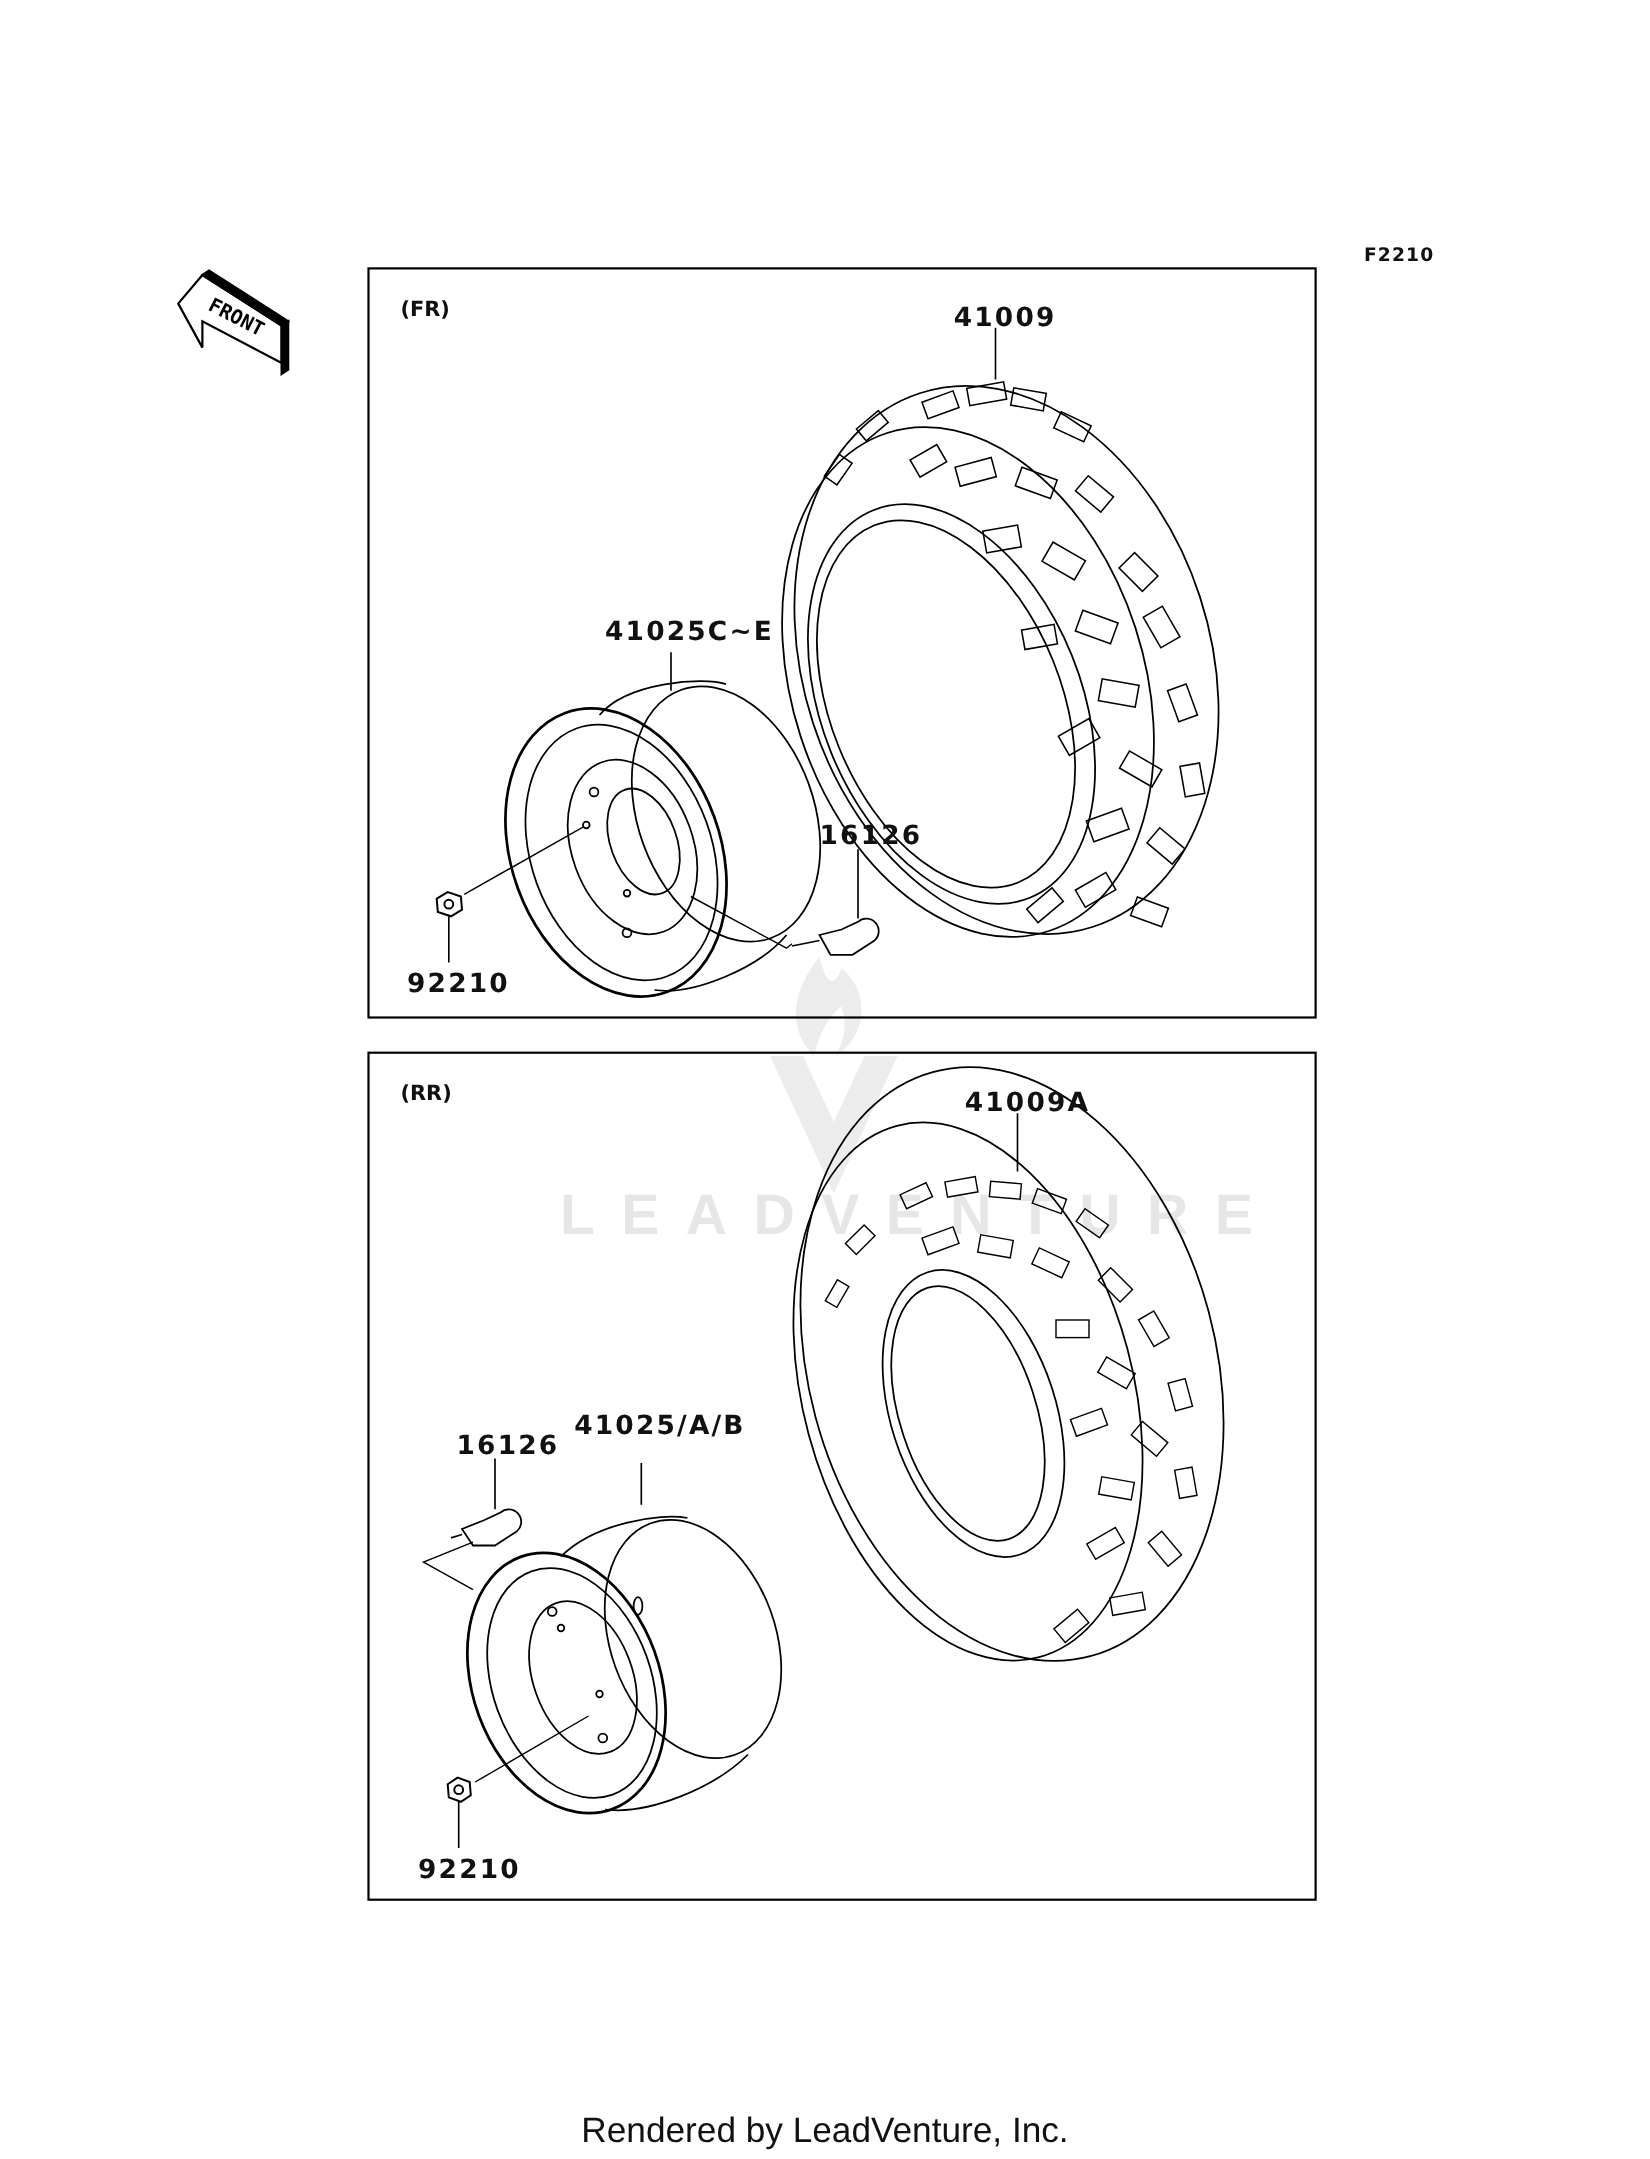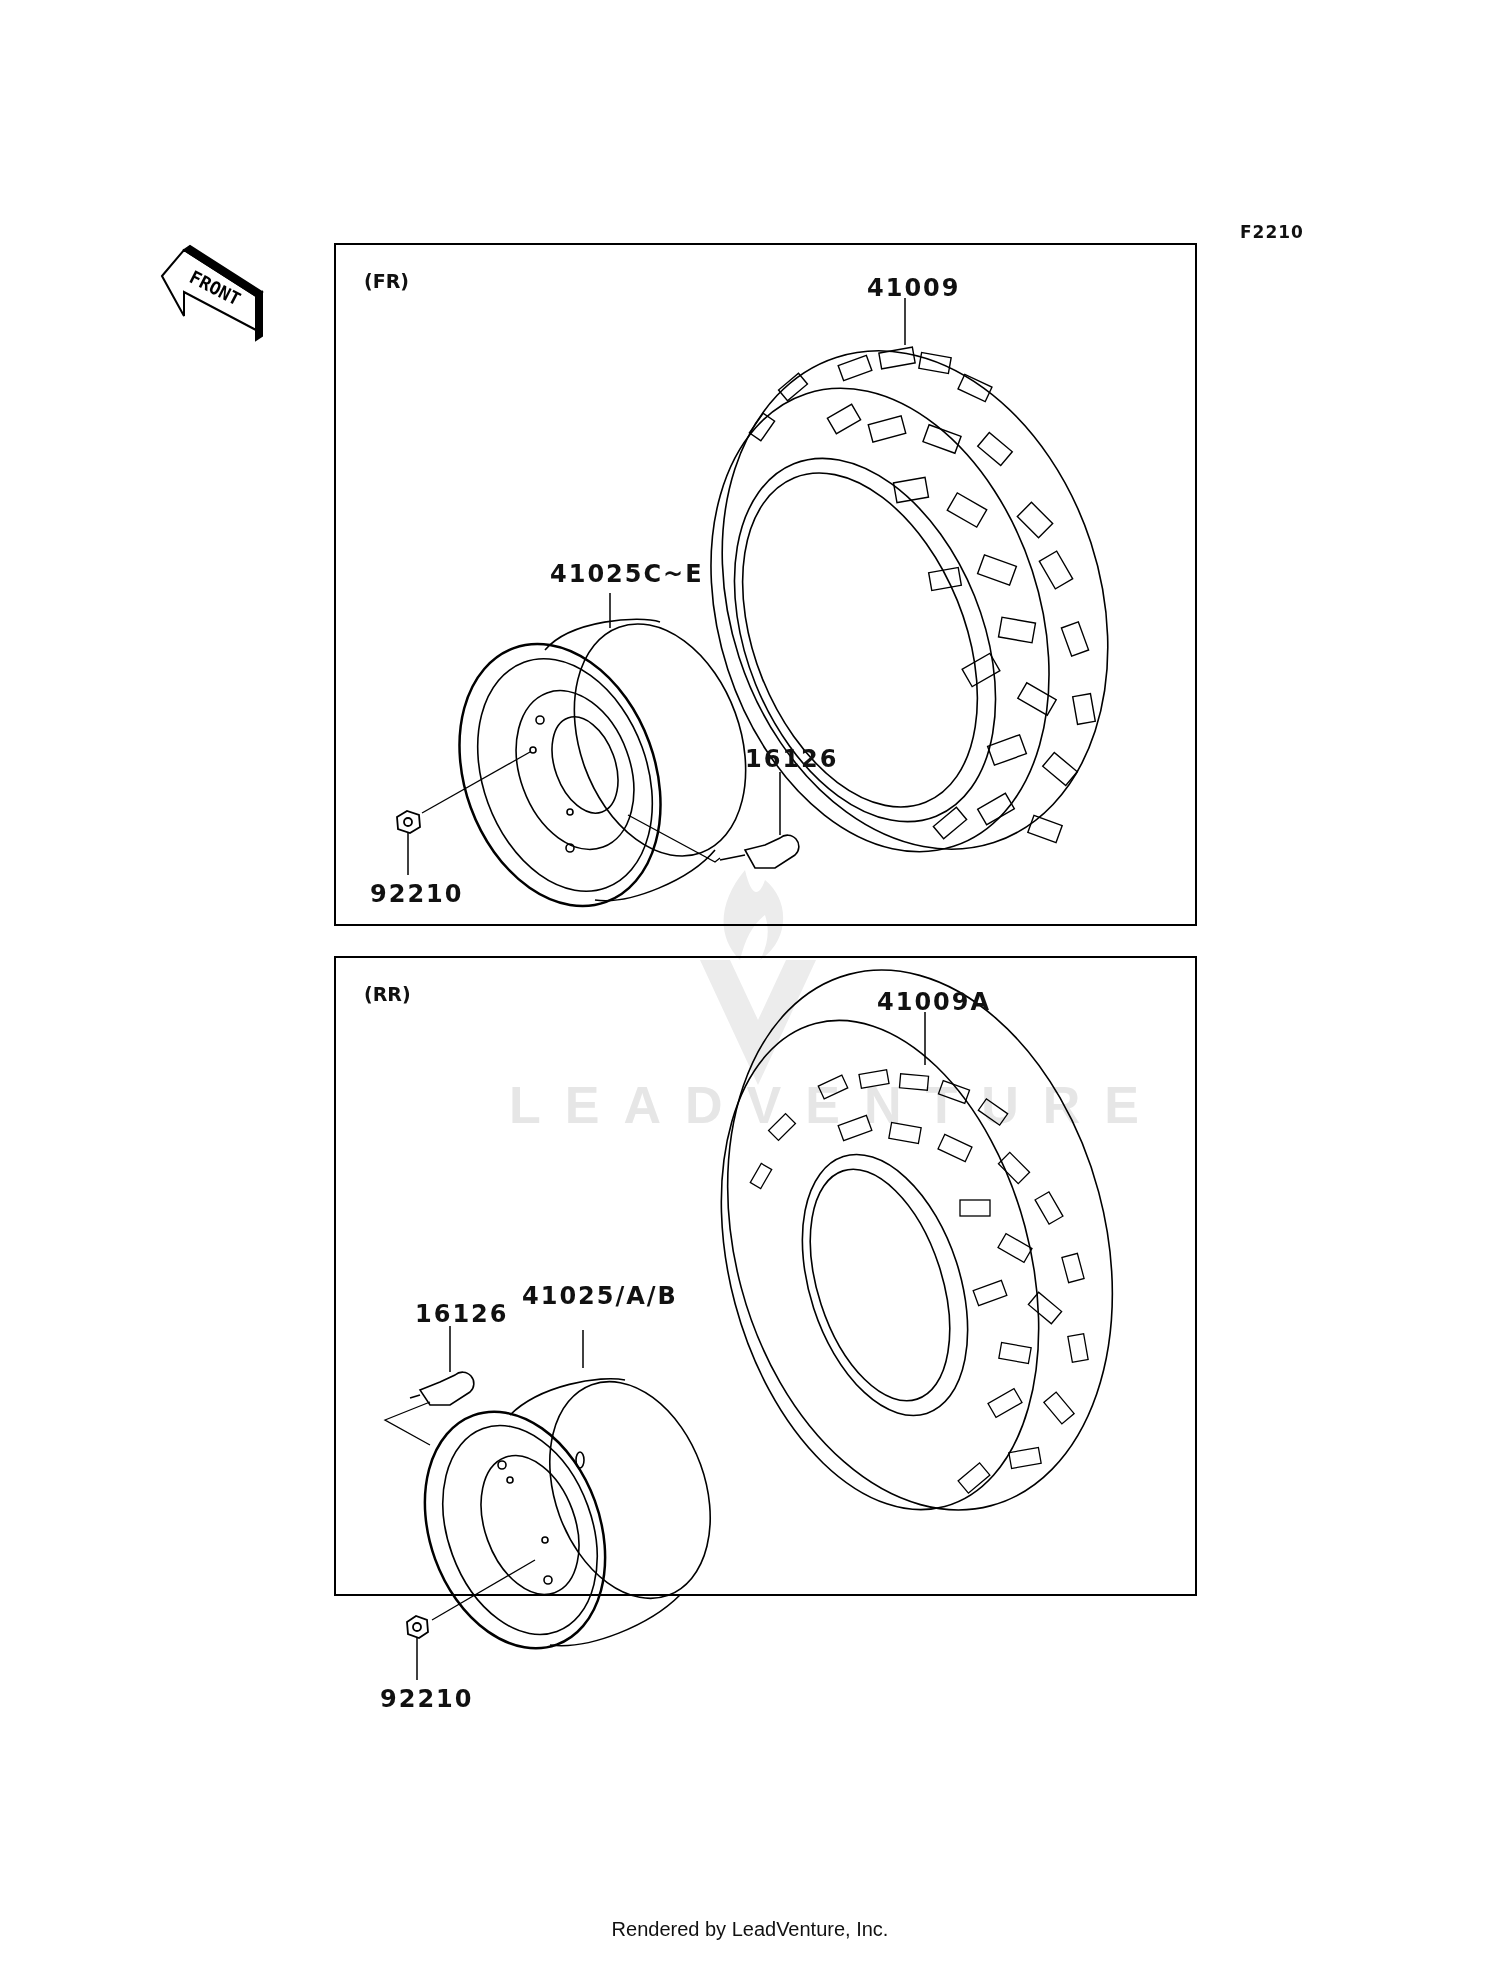--- a/index.html
+++ b/index.html
@@ -4,21 +4,21 @@
 <style>
   html, body { margin:0; padding:0; background:#ffffff; }
   body { width:1500px; height:1963px; position:relative; overflow:hidden;
          font-family:"DejaVu Sans", sans-serif; color:#111; }
   .abs { position:absolute;text-align:right; }
   .diagram-code { left:1240px; top:222px; font-size:17px; font-weight:bold; letter-spacing:1px; }
   .panel { position:absolute; border:2px solid #000000; background:transparent; box-sizing:border-box; }
   .panel-label { position:absolute; font-size:19px; font-weight:bold; }
   .part-label { position:absolute; font-size:24px; font-weight:bold; letter-spacing:2px; cursor:pointer; }
   .footer { left:0; width:1500px; top:1918px; text-align:center; font-family:"Liberation Sans", sans-serif;
-            font-size:20px; color:#111; }
+            font-size:32px; color:#111; }
   svg.art { position:absolute; left:0; top:0; }
   .wm-text { position:absolute; left:490px; top:1075px; font-size:52px; letter-spacing:24px;
              color:#e6e6e6; font-family:"Liberation Sans", sans-serif; font-weight:bold;margin-left:19px; }
 </style>
 </head>
 <body>
 
 <div class="wm-text">LEADVENTURE</div>
 
 <svg class="art" width="1500" height="1963" viewBox="0 0 1500 1963">
@@ -167,21 +167,21 @@
 <div class="abs diagram-code">F2210</div>
 
 <div class="panel" style="left:334px; top:243px; width:863px; height:683px;">
   <div class="panel-label" style="left:28px; top:25px;">(FR)</div>
 </div>
 <div class="part-label" style="left:867px; top:274px;">41009</div>
 <div class="part-label" style="left:550px; top:560px;">41025C~E</div>
 <div class="part-label" style="left:745px; top:745px;">16126</div>
 <div class="part-label" style="left:370px; top:880px;">92210</div>
 
-<div class="panel" style="left:334px; top:956px; width:863px; height:640px;text-decoration:underline;">
+<div class="panel" style="left:334px; top:956px; width:863px; height:772px;text-decoration:underline;">
   <div class="panel-label" style="left:28px; top:25px;">(RR)</div>
 </div>
 <div class="part-label" style="left:877px; top:988px;">41009A</div>
 <div class="part-label" style="left:415px; top:1300px;">16126</div>
 <div class="part-label" style="left:522px; top:1282px;">41025/A/B</div>
 <div class="part-label" style="left:380px; top:1685px;">92210</div>
 
 <div class="abs footer">Rendered by LeadVenture, Inc.</div>
 
 </body></html>

